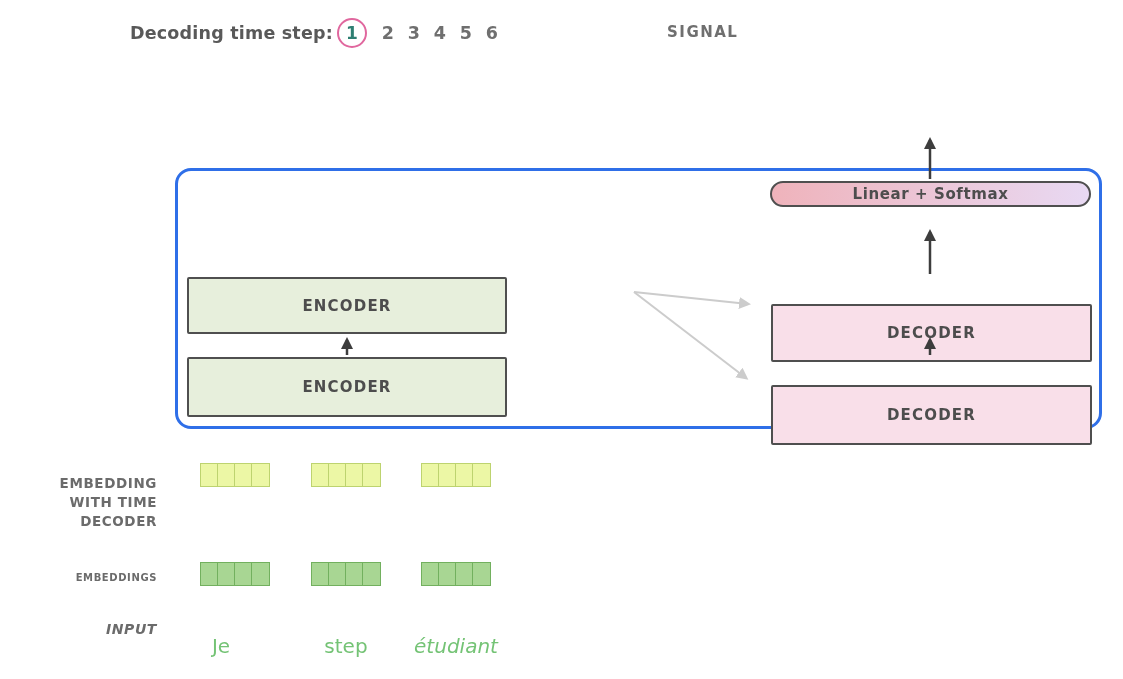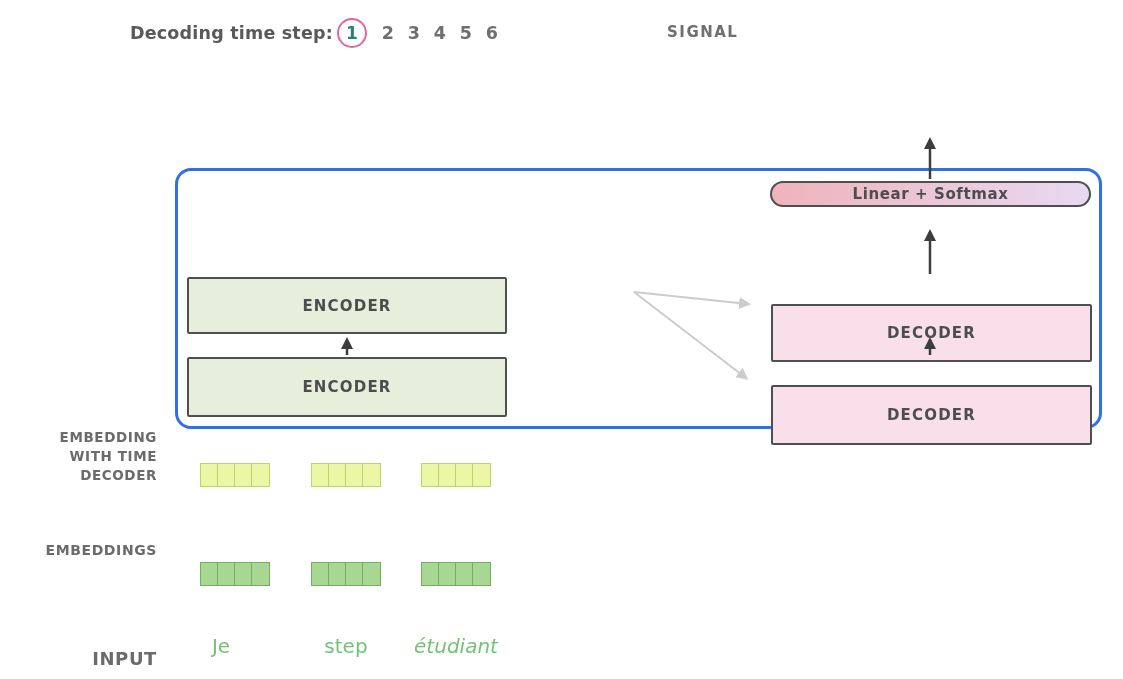--- a/index.html
+++ b/index.html
@@ -58,23 +58,23 @@
   }
 
   
   .arrow-layer { left: 0; top: 0; width: 1123px; height: 679px; pointer-events: none; }
 
   
   .left-label {
     left: 28px; width: 129px; text-align: right;
     color: #6b6b6b; font-weight: 700; letter-spacing: 0.6px;
   }
-  .time-label { top: 428px; font-size: 13.5px; line-height: 19px; }
-  .emb-label  { top: 542px; font-size: 14px; }
-  .input-label{ top: 648px; font-size: 18px; }
+  .time-label { top: 474px; font-size: 13.5px; line-height: 19px; }
+  .emb-label  { top: 572px; font-size: 10px; }
+  .input-label{ top: 621px; font-size: 14px; font-style: italic; }
 
   .vec { display: flex; height: 24px; width: 70px; }
   .vec .cell { flex: 1; border-style: solid; border-width: 1.5px; margin-left: -1.5px; }
   .vec .cell:first-child { margin-left: 0; }
   .vec-time .cell { background: var(--time_cell_fill); border-color: var(--time_cell_border); }
   .vec-emb  .cell { background: var(--emb_cell_fill);  border-color: var(--emb_cell_border); }
 
   .v1 { left: 200px; } .v2 { left: 311px; } .v3 { left: 421px; }
   .row-time { top: 463px; }
   .row-emb  { top: 562px; }

